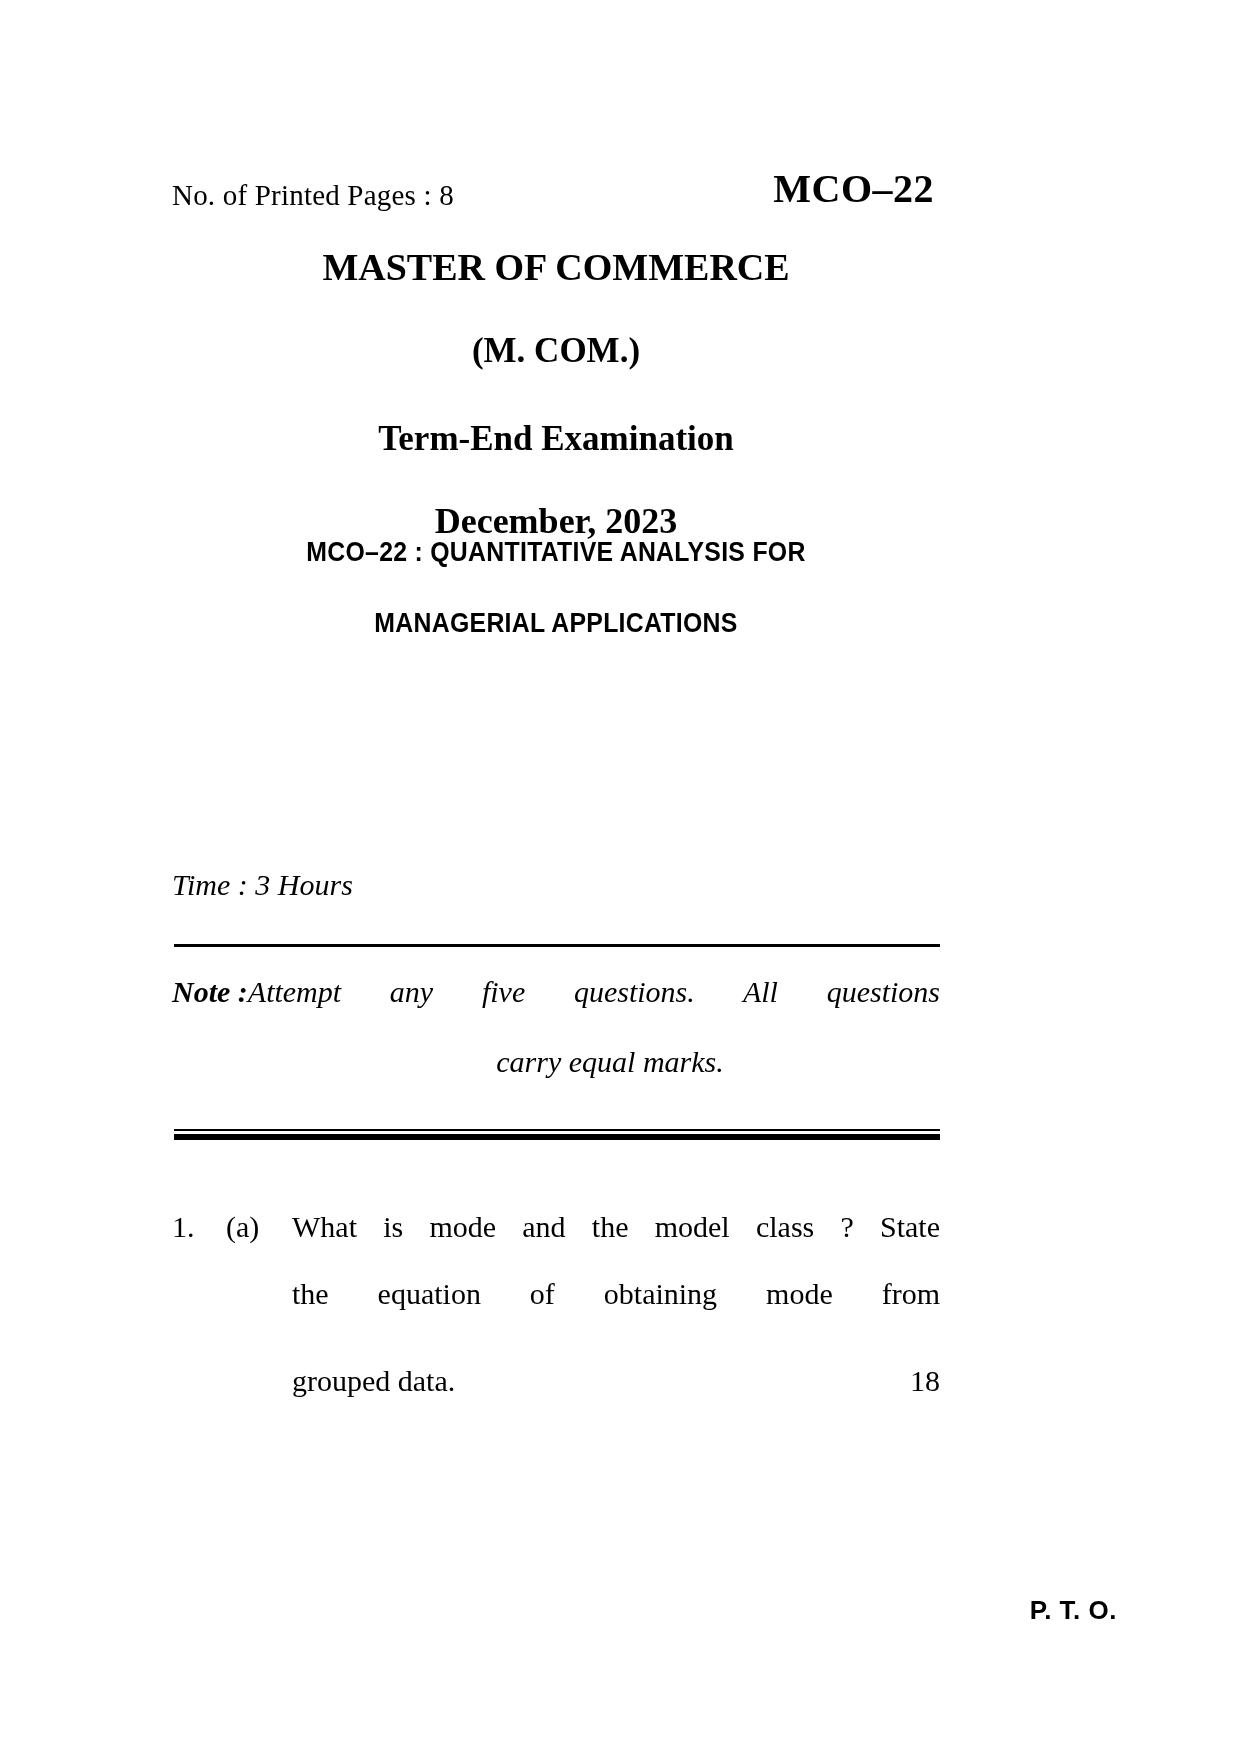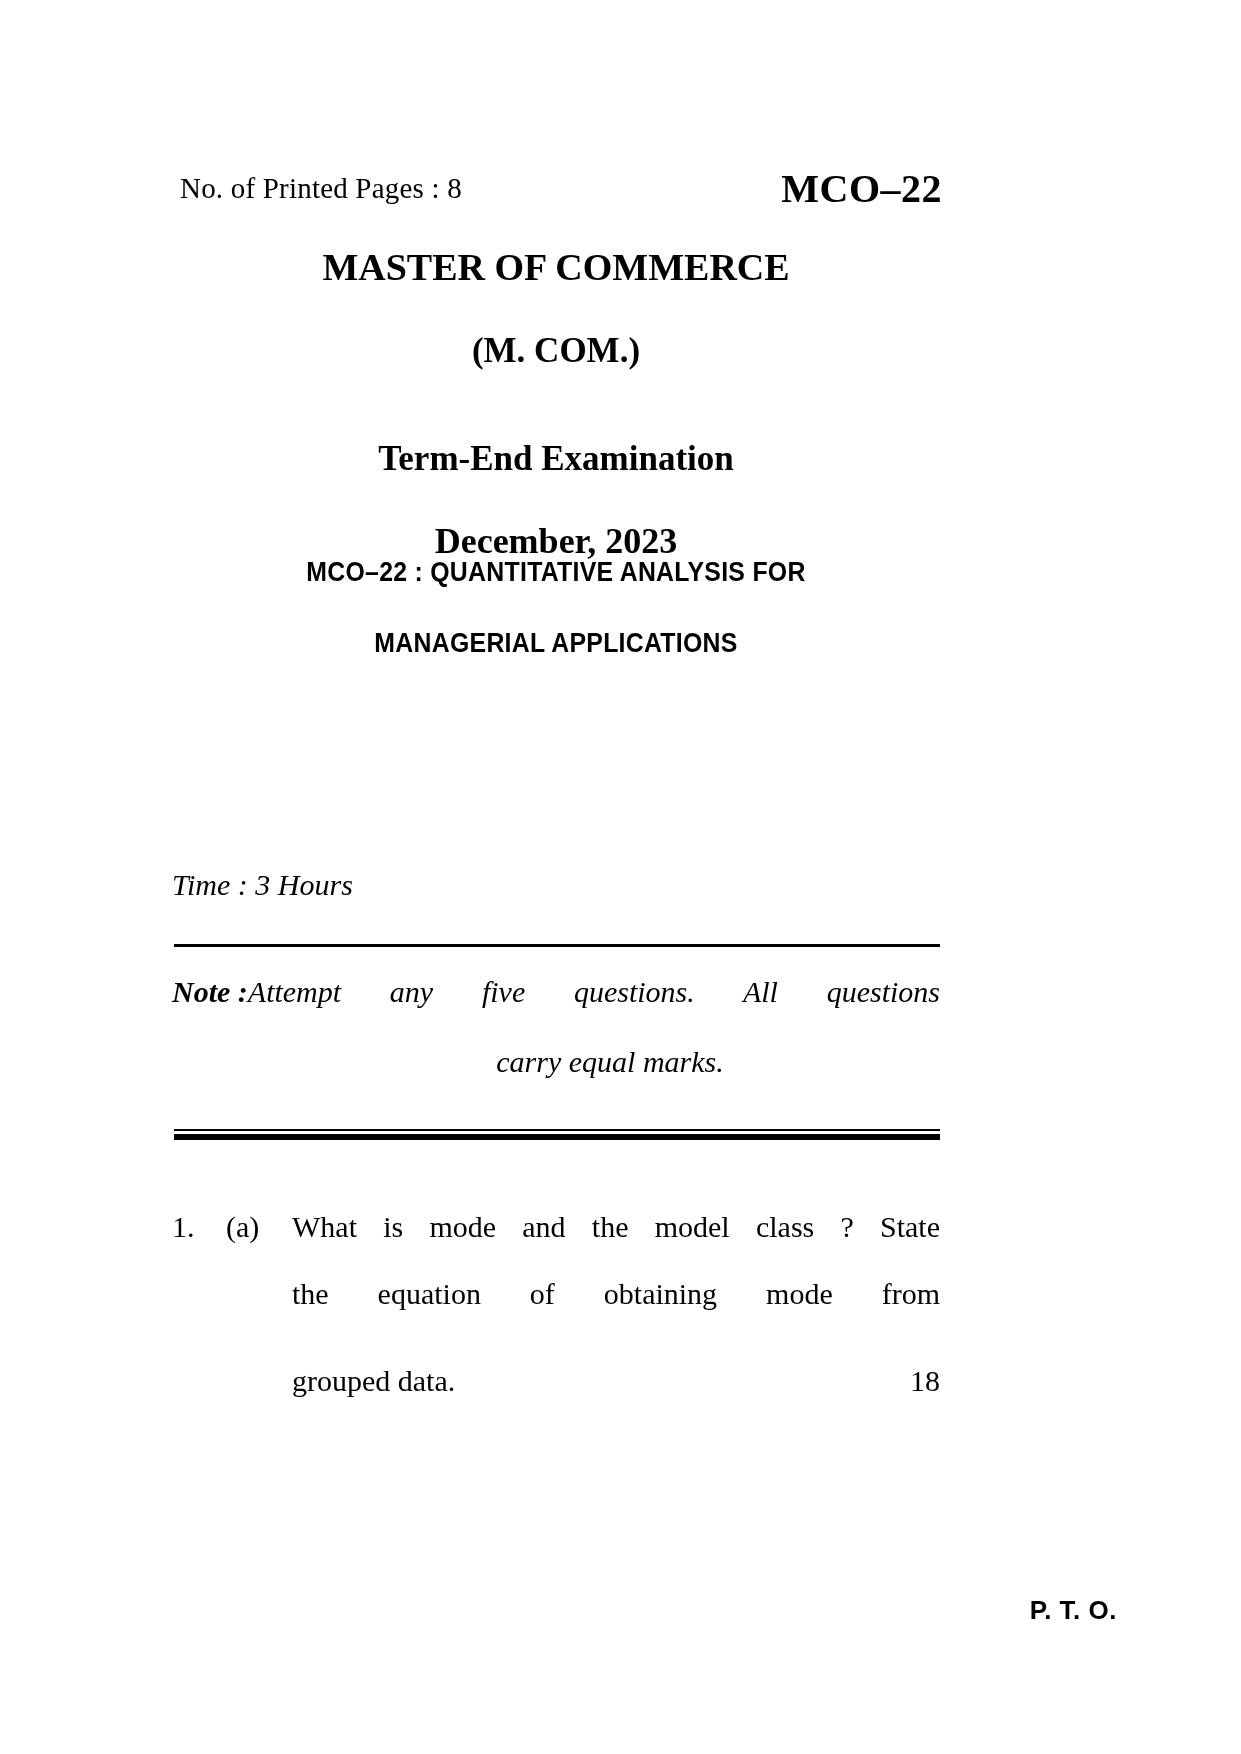--- a/index.html
+++ b/index.html
@@ -23,25 +23,25 @@
   .content {
     position: absolute;
     left: 172px;
     top: 0;
     width: 768px;
   }
 
   
   .header-row {
     position: absolute;
-    left: 8px;
+    left: 0;
     top: 165px;
     width: 768px;
     display: flex;
-    align-items: center;
+    align-items: flex-end;
     justify-content: space-between;
   }
   .printed-pages {
     font-family: "Liberation Serif", "DejaVu Serif", serif;
     font-size: 29px;
     letter-spacing: 0.2px;
     white-space: nowrap;
   }
   .course-code-top {
     font-family: "Liberation Serif", "DejaVu Serif", serif;
@@ -59,21 +59,21 @@
     top: 248px;
     width: 768px;
     text-align: center;
   }
   .h-line {
     font-family: "Liberation Serif", "DejaVu Serif", serif;
     font-weight: bold;
     line-height: 1;
   }
   .h-program   { font-size: 38px; margin-bottom: 47px; }
-  .h-degree    { font-size: 35px; margin-bottom: 73px; }
+  .h-degree    { font-size: 35px; margin-bottom: 53px; }
   .h-exam      { font-size: 35px; margin-bottom: 47px; }
   .h-session   { font-size: 36px; }
 
   .subject-line {
     font-family: "Liberation Sans", "DejaVu Sans", sans-serif;
     font-weight: bold;
     font-size: 27px;
     letter-spacing: 0.3px;
     line-height: 1;
     transform: scaleX(0.92);

